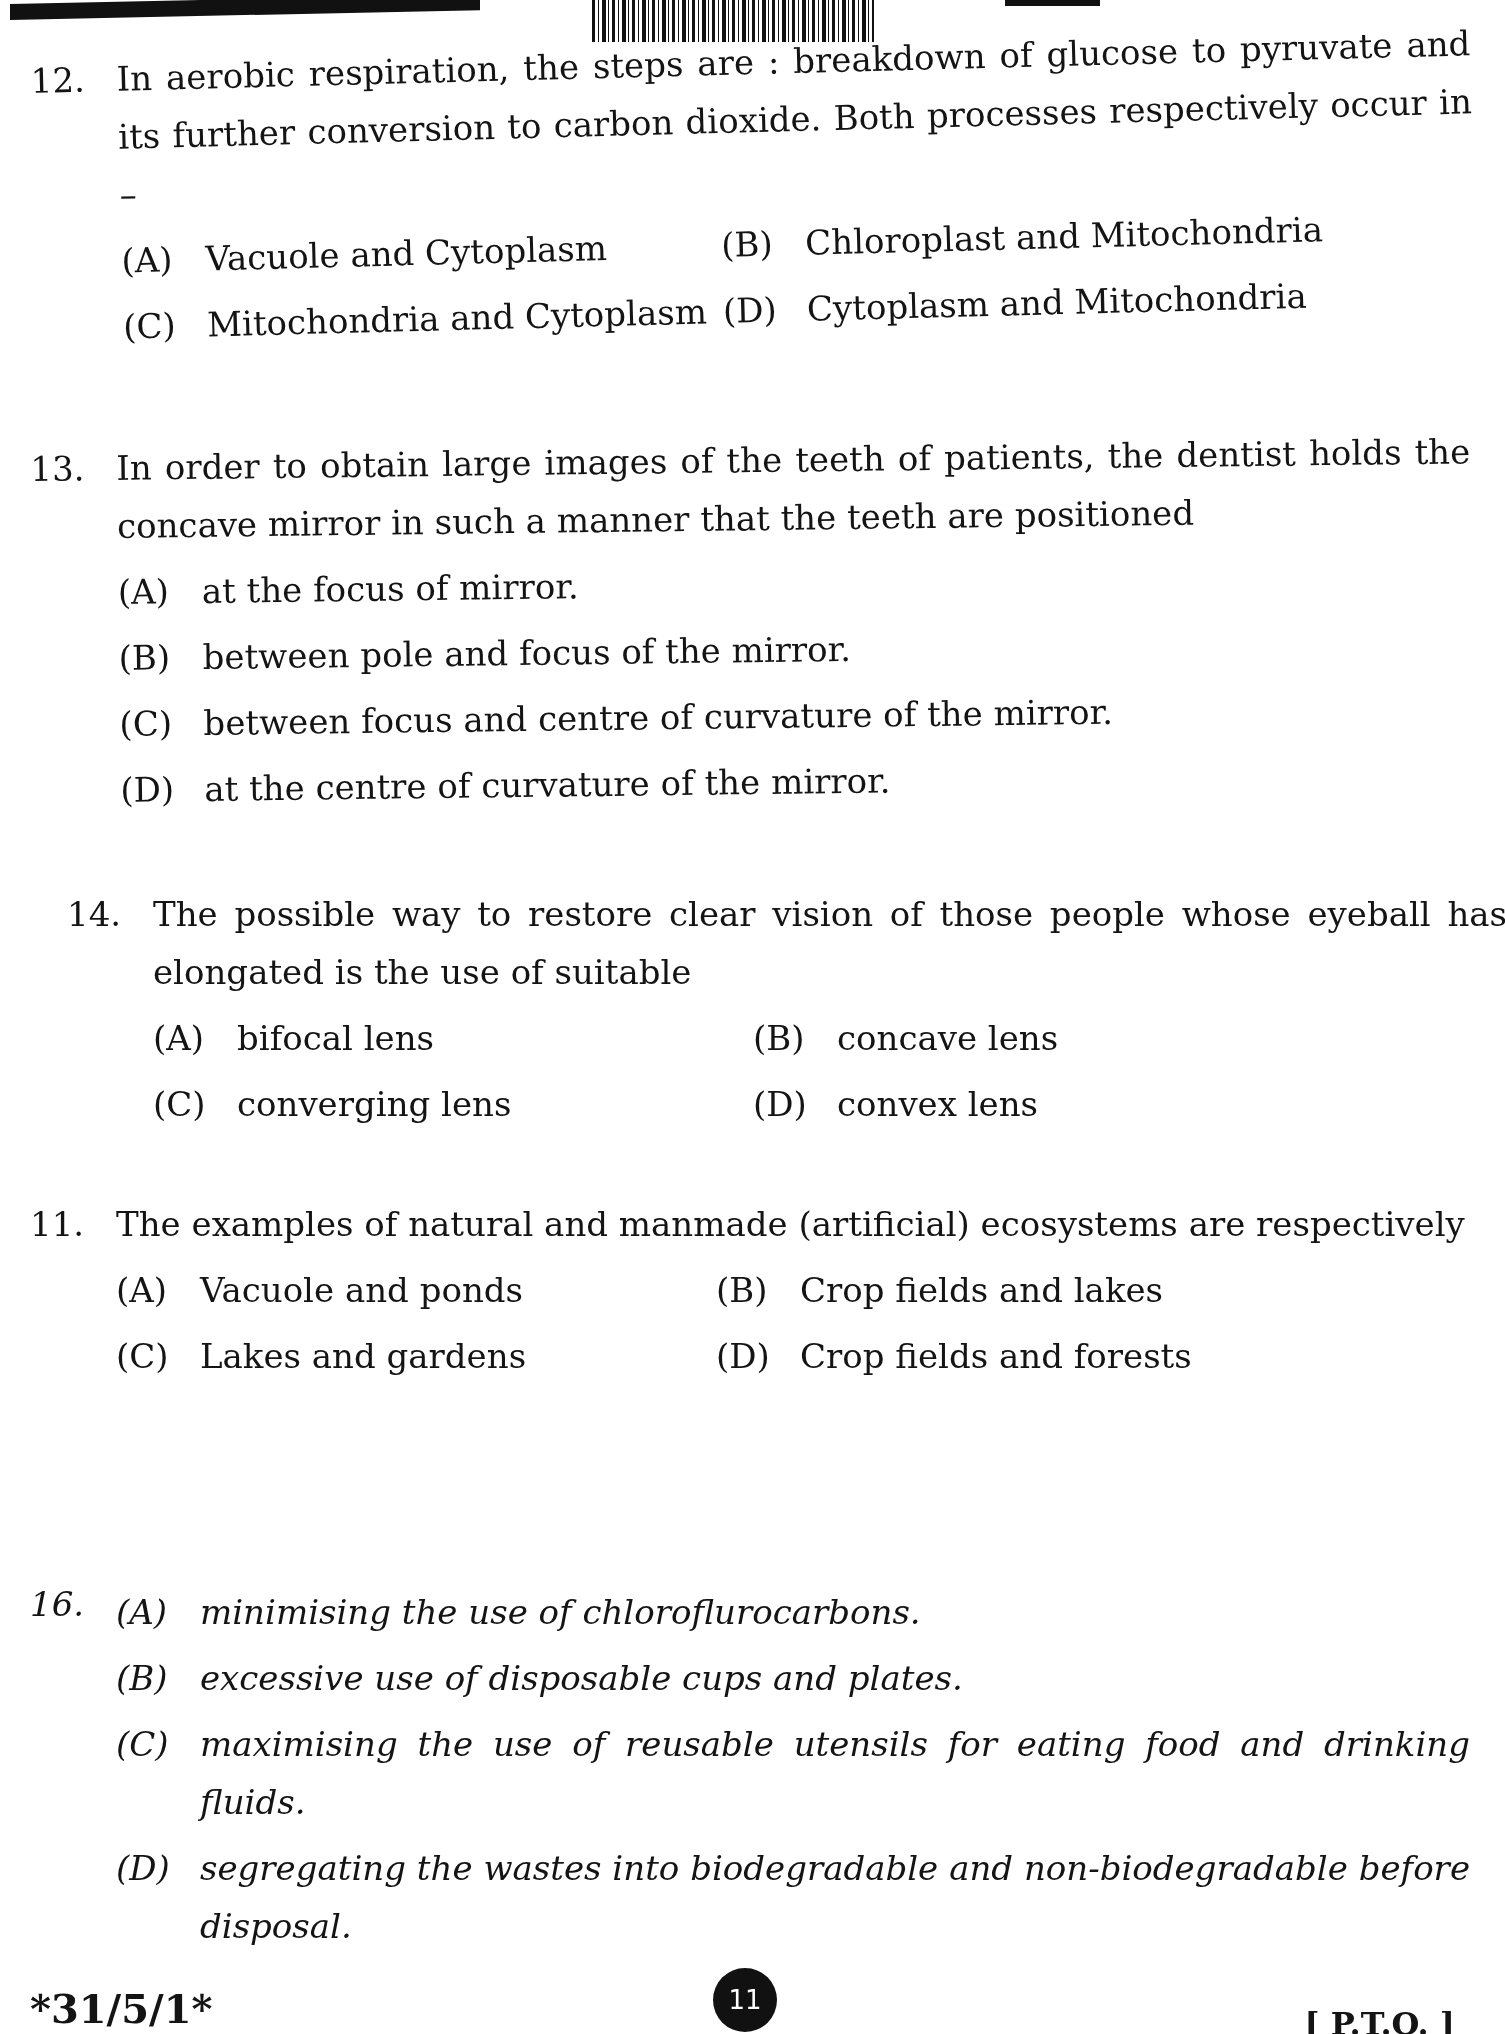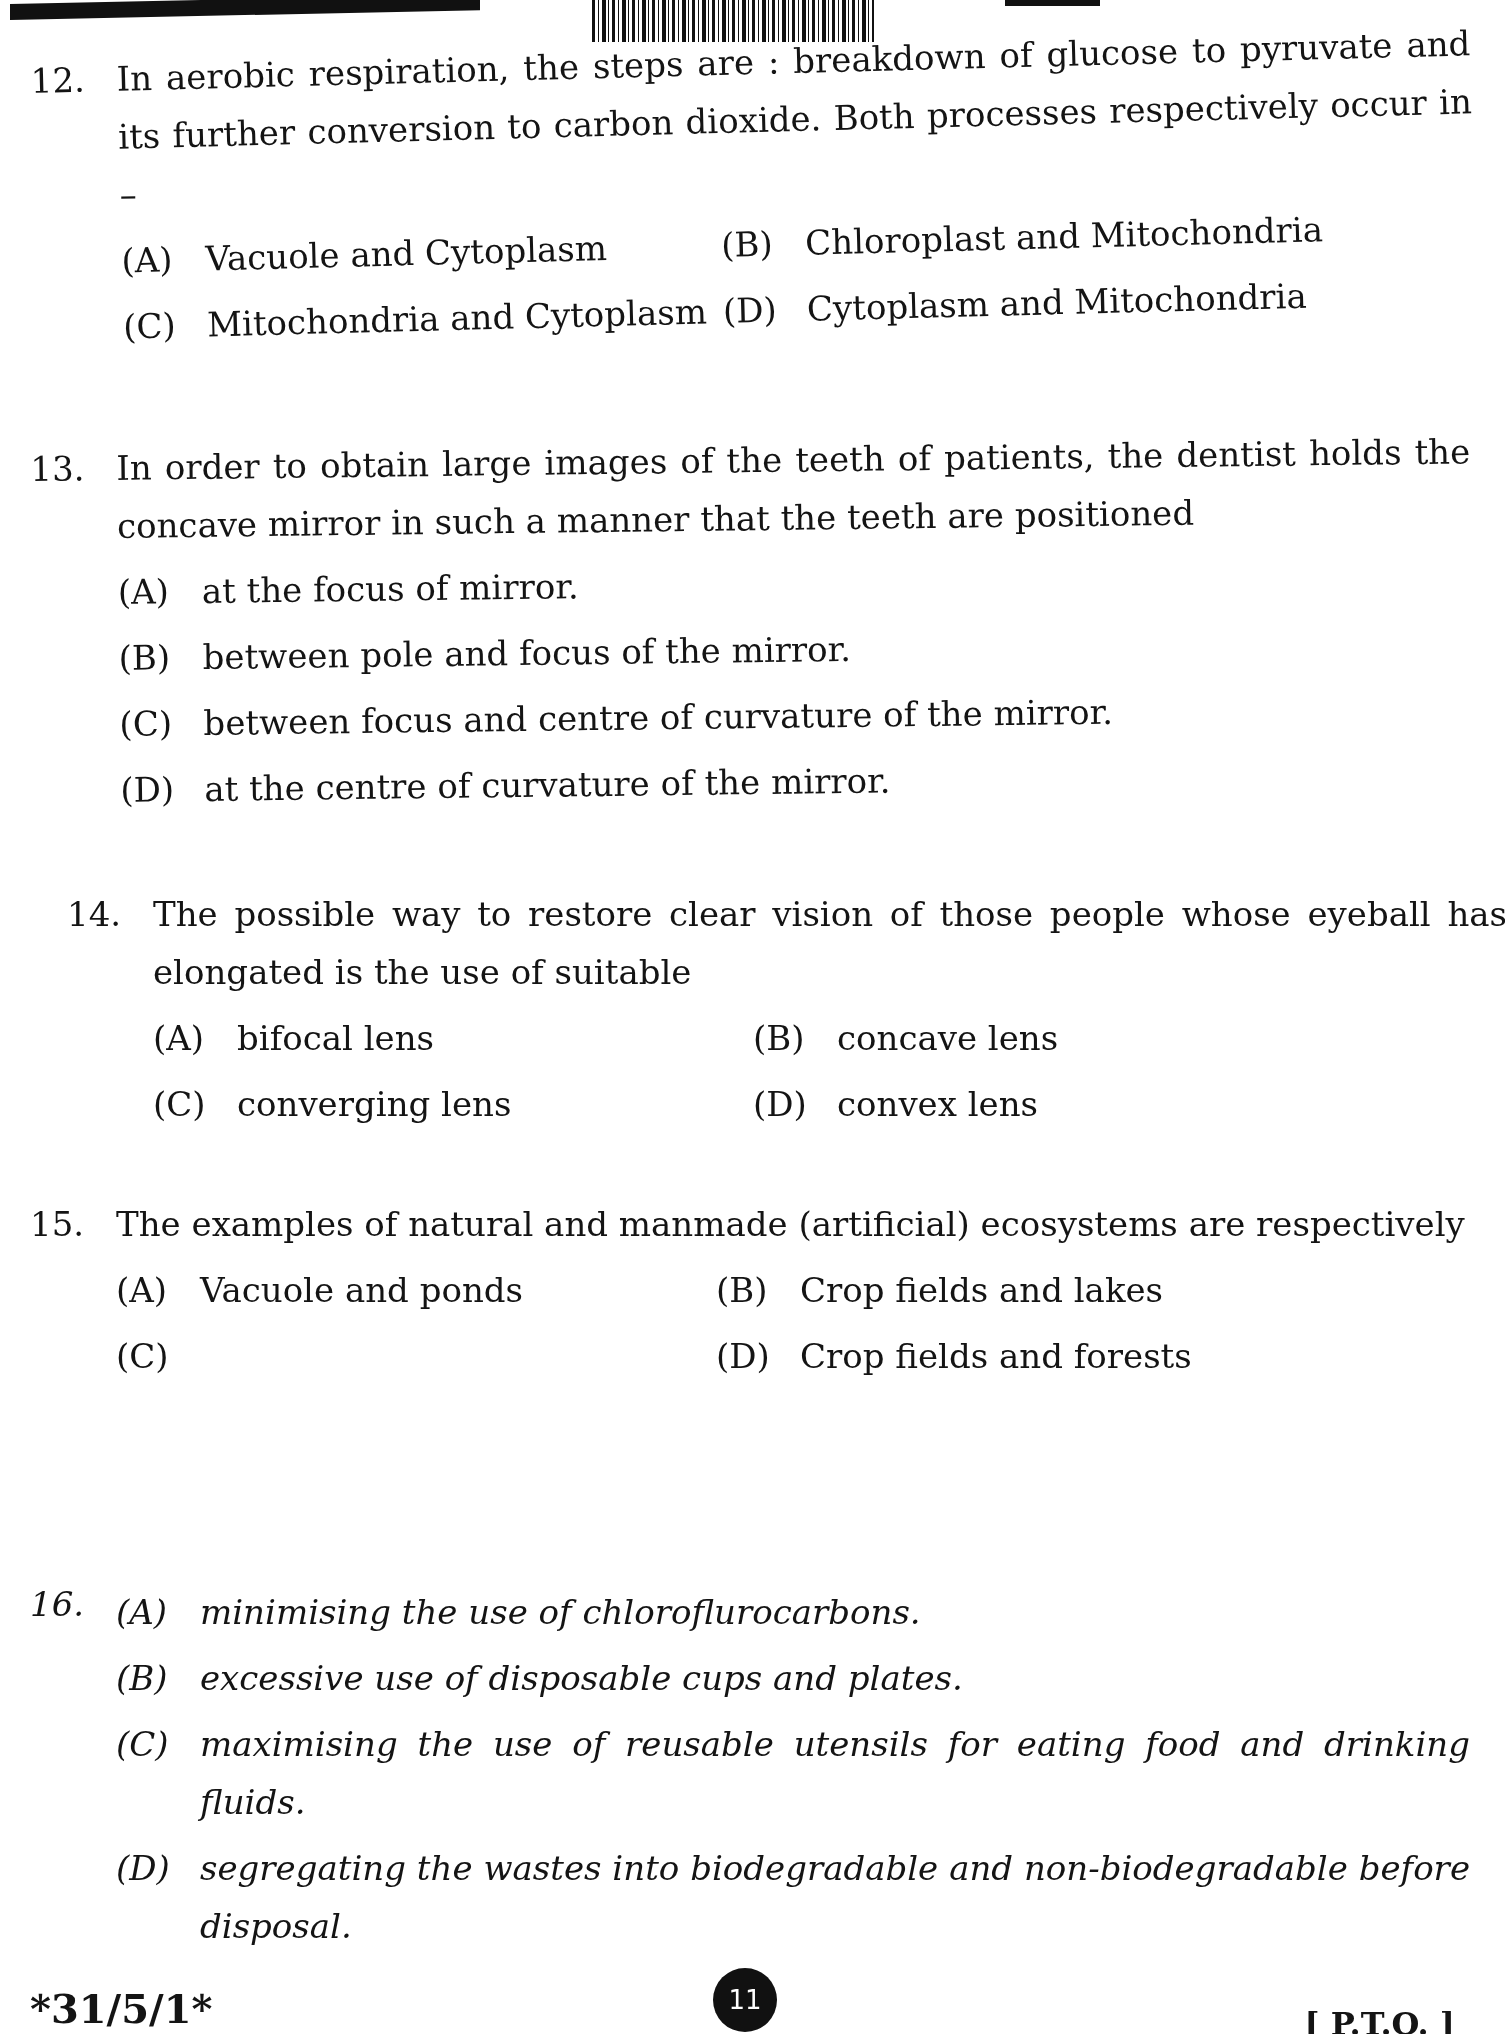--- a/index.html
+++ b/index.html
@@ -130,33 +130,34 @@
         <span class="opt-text">converging lens</span>
       </div>
       <div class="opt">
         <span class="opt-label">(D)</span>
         <span class="opt-text">convex lens</span>
       </div>
     </div>
   </div>
 
   <div class="q" style="top:1195px;">
-    <span class="q-num">15.</span>
+    <span class="q-num">11.</span>
     <span class="q-text justify">The examples of natural and manmade (artificial) ecosystems are respectively</span>
     <div class="options opt-grid">
       <div class="opt">
         <span class="opt-label">(A)</span>
         <span class="opt-text">Vacuole and ponds</span>
       </div>
       <div class="opt">
         <span class="opt-label">(B)</span>
         <span class="opt-text">Crop fields and lakes</span>
       </div>
       <div class="opt">
         <span class="opt-label">(C)</span>
+        <span class="opt-text">Lakes and gardens</span>
       </div>
       <div class="opt">
         <span class="opt-label">(D)</span>
         <span class="opt-text">Crop fields and forests</span>
       </div>
     </div>
   </div>
 
   <div class="q" style="top:1575px;font-style:italic;">
     <span class="q-num">16.</span>

